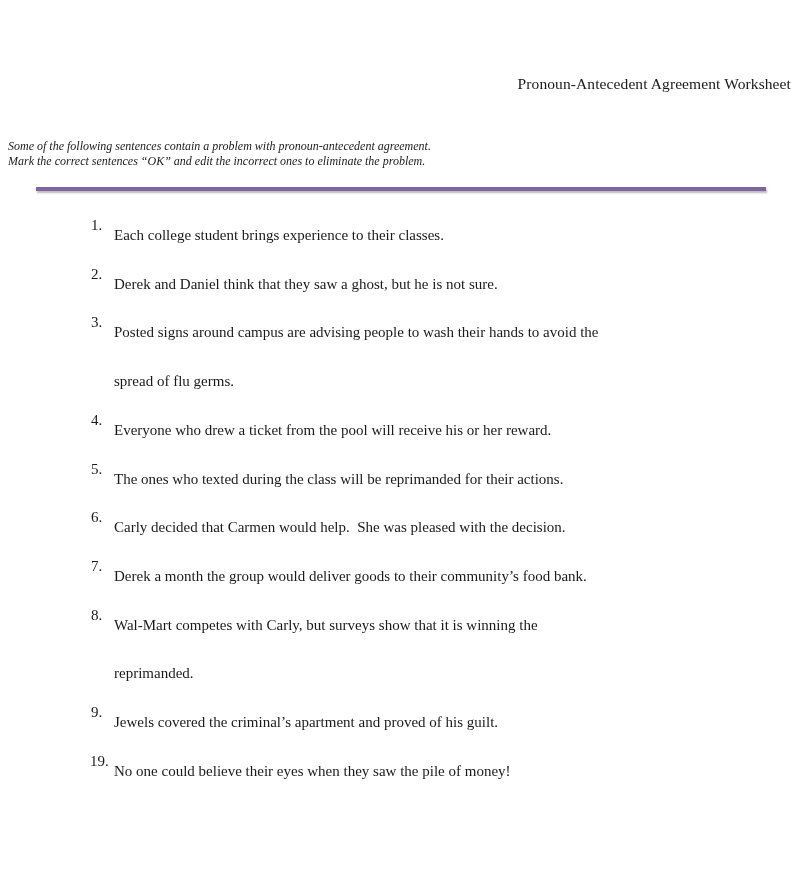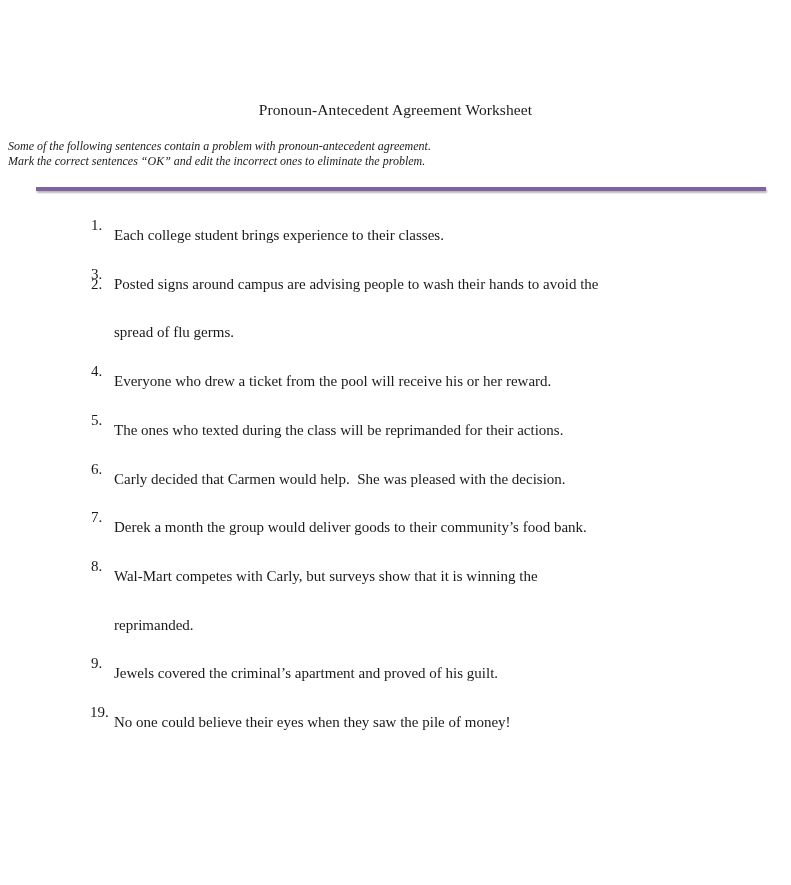--- a/index.html
+++ b/index.html
@@ -10,24 +10,24 @@
     body {
       width: 791px;
       height: 885px;
       position: relative;
       overflow: hidden;
       font-family: "Liberation Serif", "DejaVu Serif", serif;
       color: #1a1a1a;
     }
     .page-title {
       position: absolute;
-      top: 100px;
+      top: 74px;
       left: 0;
       width: 791px;
-      text-align: center;
+      text-align: right;
       font-size: 15.5px;
       line-height: 20px;
       letter-spacing: 0.1px;
     }
     .instructions {
       position: absolute;
       top: 139px;
       left: 8px;
       width: 791px;
       text-align: left;
@@ -92,20 +92,23 @@
 
   <ol class="question-list">
     <li class="question">
       <span class="num">1.</span>
       <span class="text">
         <span class="text-line">Each college student brings experience to their classes.</span>
       </span>
     </li>
     <li class="question">
       <span class="num">2.</span>
+      <span class="text">
+        <span class="text-line">Derek and Daniel think that they saw a ghost, but he is not sure.</span>
+      </span>
     </li>
     <li class="question">
       <span class="num">3.</span>
       <span class="text">
         <span class="text-line">Posted signs around campus are advising people to wash their hands to avoid the</span>
         <span class="text-line">spread of flu germs.</span>
       </span>
     </li>
     <li class="question">
       <span class="num">4.</span>

